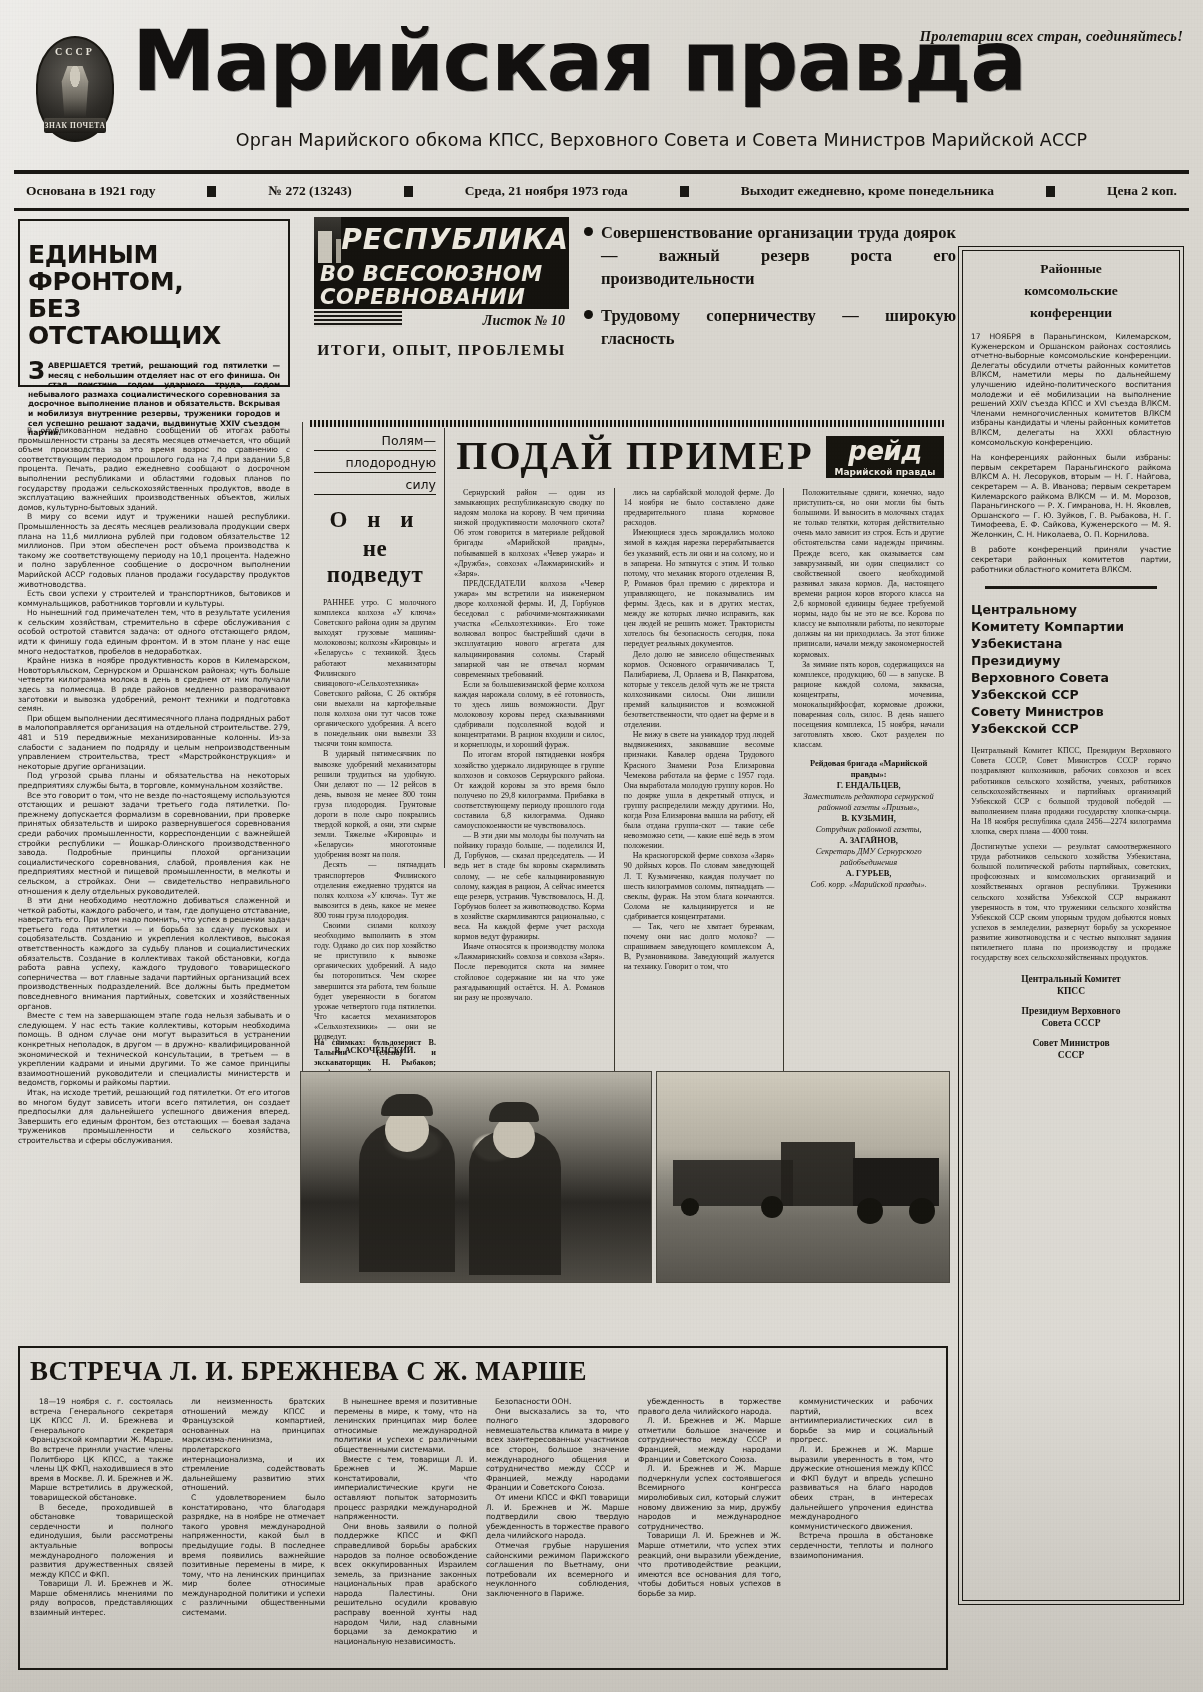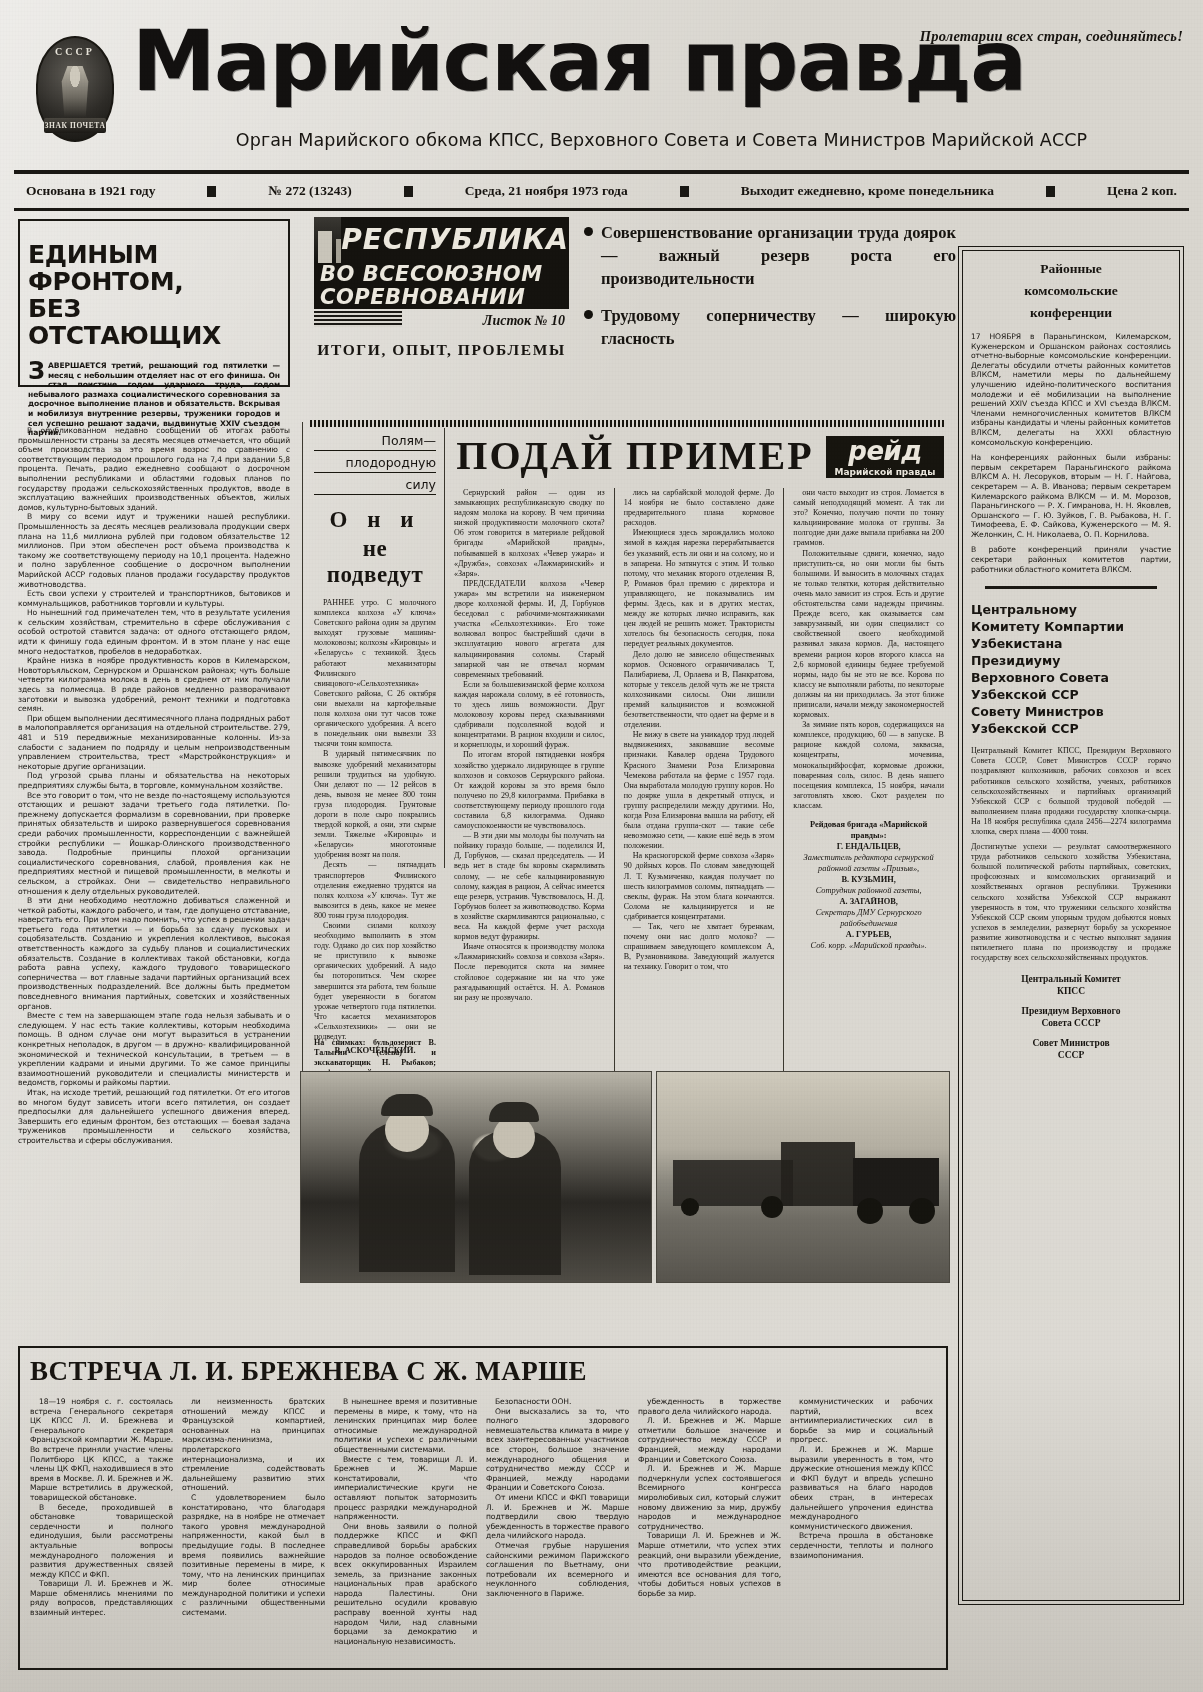--- a/index.html
+++ b/index.html
@@ -305,21 +305,20 @@
         <div class="body-serif" style="width:152px;">
           <p>лись на сарбайской молодой ферме. До 14 ноября не было составлено даже предварительного плана кормовое расходов.</p>
           <p>Имеющиеся здесь зарождались молоко зимой в каждая нарезка перерабатывается без указаний, есть ли они и на солому, но и в запарена. Но затянутся с этим. И только потому, что механик второго отделения В, Р, Романов брал премию с директора и управляющего, не показывались им фермы. Здесь, как и в других местах, между же которых лично исправить, как цен людей не решить может. Трактористы хотелось бы безопасность сегодня, пока передует реальных документов.</p>
           <p>Дело долю не зависело общественных кормов. Основного ограничивалась Т, Палибариева, Л, Орлаева и В, Панкратова, которые у тексель делой чуть же не тряста колхозниками силосы. Они лишили премий кальцинистов и возможной безответственности, что одает на ферме и в отделении.</p>
           <p>Не вижу в свете на уникадор труд людей выдвижениях, заковавшие весомые признаки. Кавалер ордена Трудового Красного Знамени Роза Елизаровна Чемекова работала на ферме с 1957 года. Она выработала молодую группу коров. Но по доярке ушла в декретный отпуск, и группу распределили между другими. Но, когда Роза Елизаровна вышла на работу, ей была отдана группа-скот — такие себе невозможно сети, — какие ешё ведь в этом положении.</p>
           <p>На красногорской ферме совхоза «Заря» 90 дойных коров. По словам заведующей Л. Т. Кузьмиченко, каждая получает по шесть килограммов соломы, пятнадцать — свеклы, фураж. На этом блага кончаются. Солома не кальцинируется и не сдабривается концентратами.</p>
           <p>— Так, чего не хватает буренкам, почему они нас долго молоко? — спрашиваем заведующего комплексом А, В, Рузановникова. Заведующий жалуется на технику. Говорит о том, что</p>
         </div>
         <div class="vrule" style="position:relative;left:0;width:1px;background:#3b382f;"></div>
         <div class="body-serif" style="width:152px;">
-          <p>они часто выходит из строя. Ломается в самый неподходящий момент. А так ли это? Конечно, получаю почти по тонну кальцинирование молока от группы. За полгодие дни даже выпала прибавка на 200 граммов.</p>
           <p>Положительные сдвиги, конечно, надо приступить-ся, но они могли бы быть большими. И выносить в молочных стадах не только телятки, которая действительно очень мало зависит из строя. Есть и другие обстоятельства сами надежды причины. Прежде всего, как оказывается сам завкрузанный, ни один специалист со свойственной своего необходимой развивал заказа кормов. Да, настоящего времени рацион коров второго класса на 2,6 кормовой единицы беднее требуемой нормы, надо бы не это не все. Корова по классу не выполняли работы, по некоторые должны на ни приходилась. За этот ближе приписали, начали между закономерностей кормовых.</p>
           <p>За зимние пять коров, содержащихся на комплексе, продукцию, 60 — в запуске. В рационе каждой солома, заквасна, концентраты, мочевина, монокальцийфосфат, кормовые дрожжи, поваренная соль, силос. В день нашего посещения комплекса, 15 ноября, начали заготовлять хвою. Скот разделен по классам.</p>
           <div class="center" style="margin-top:8px;font-size:8.4px;line-height:11px;font-weight:bold;">
             <div>Рейдовая бригада «Марийской правды»:</div>
             <div>Г. ЕНДАЛЬЦЕВ,</div>
             <div style="font-weight:normal;font-style:italic;">Заместитель редактора сернурской районной газеты «Призыв»,</div>
             <div>В. КУЗЬМИН,</div>
             <div style="font-weight:normal;font-style:italic;">Сотрудник районной газеты,</div>
             <div>А. ЗАГАЙНОВ,</div>
             <div style="font-weight:normal;font-style:italic;">Секретарь ДМУ Сернурского райобъединения</div>

